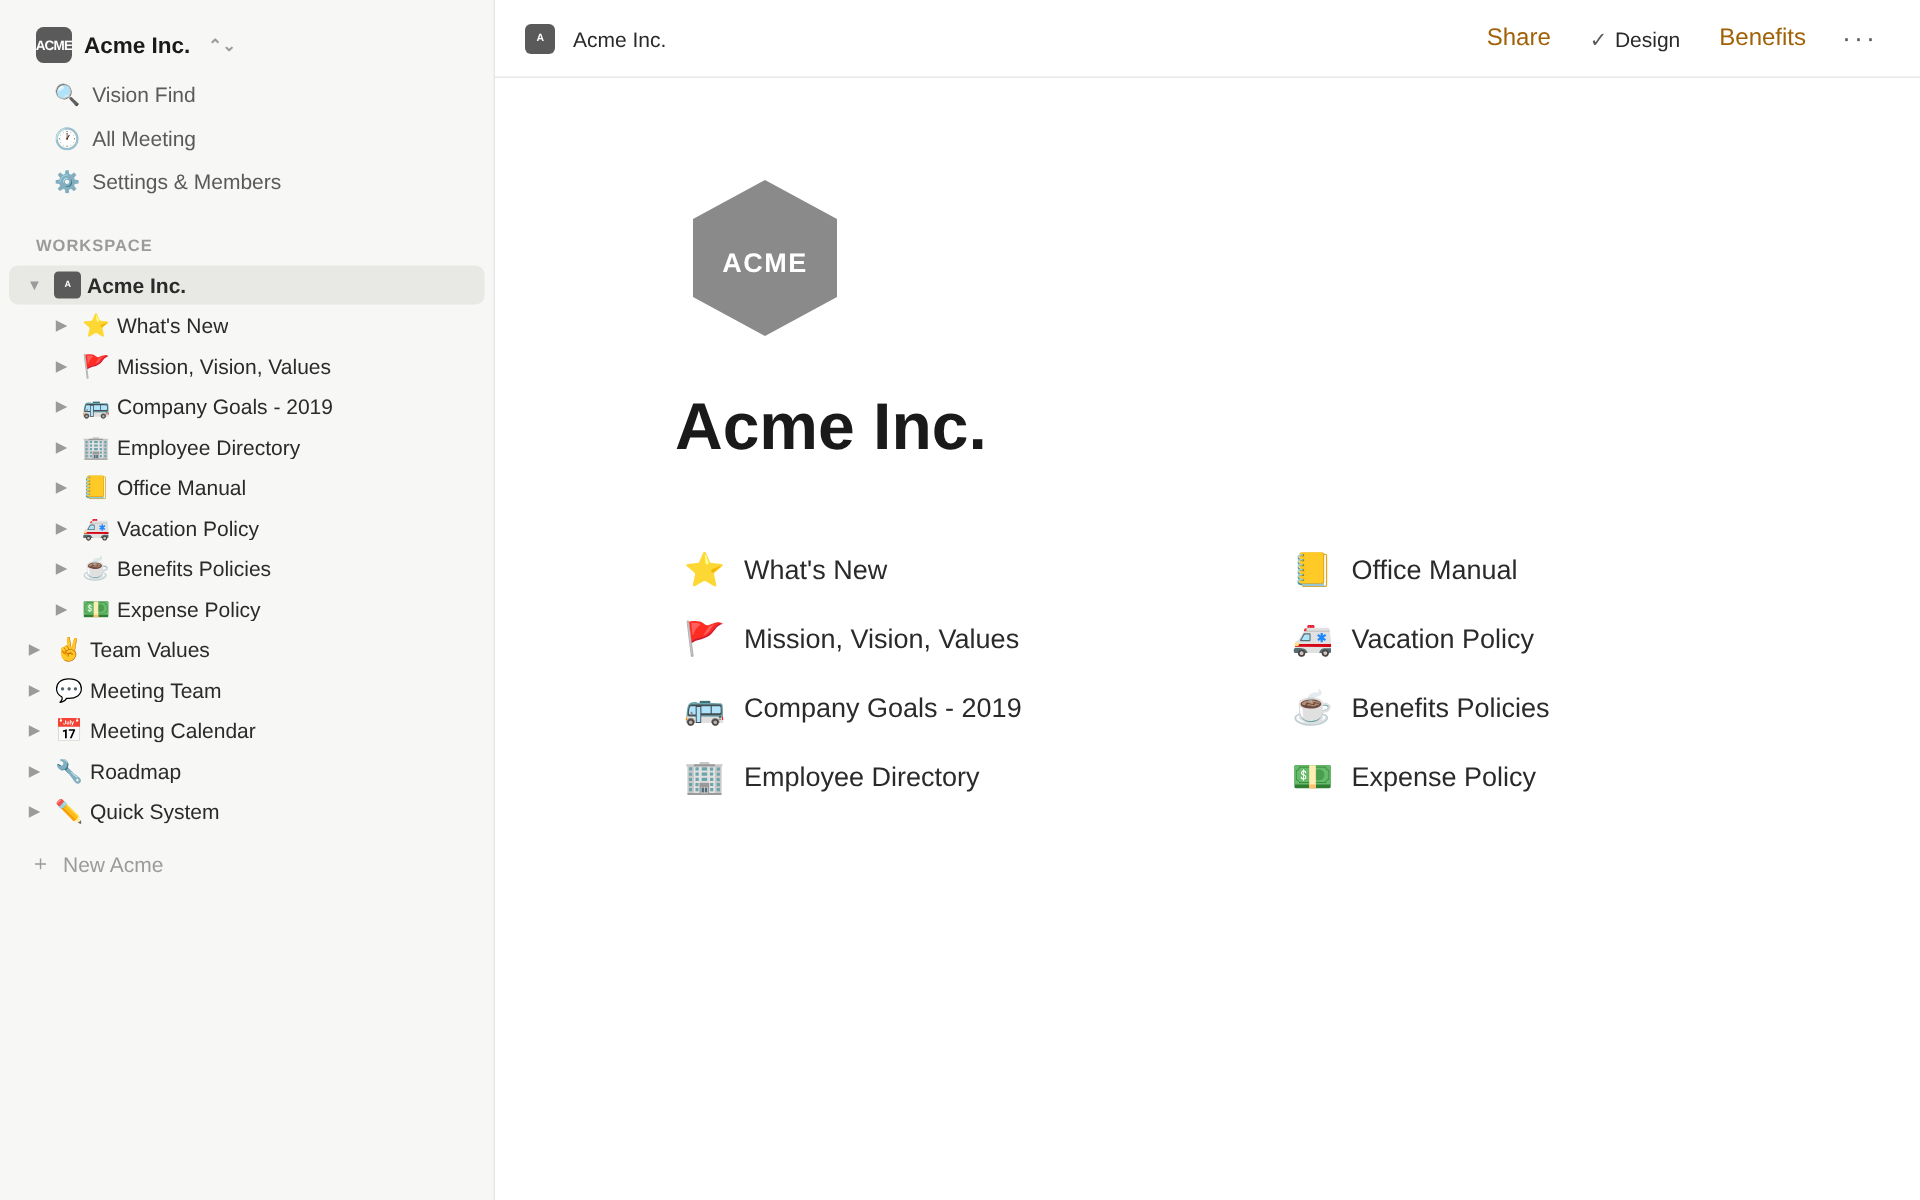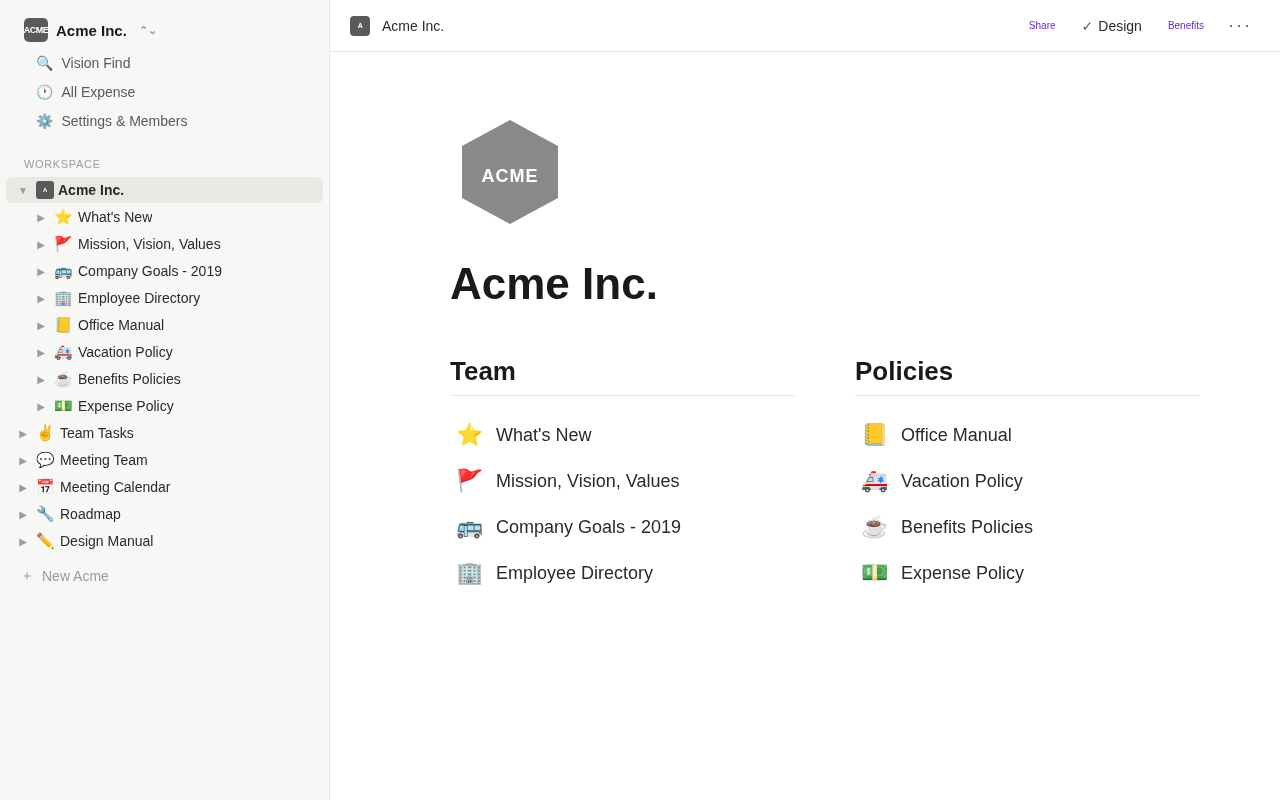--- a/index.html
+++ b/index.html
@@ -72,21 +72,21 @@
       margin: 1px 8px;
     }
 
     .sidebar-nav-icon {
       color: #9b9b9b;
       font-size: 14px;
     }
 
     .workspace-label {
       font-size: 11px;
-      font-weight: 400;
+      font-weight: 700;
       color: #9b9b9b;
       letter-spacing: 0.06em;
       padding: 14px 24px 4px 24px;
       text-transform: uppercase;
     }
 
     .tree-section {
       padding: 2px 0;
     }
 
@@ -195,22 +195,22 @@
 
     .topbar-btn {
       display: flex;
       align-items: center;
       gap: 5px;
       padding: 5px 10px;
       border-radius: 5px;
       border: none;
       background: transparent;
       cursor: pointer;
-      font-size: 10px;
-      color: #6d28d9;
+      font-size: 16px;
+      color: #a16207;
     }
 
     .topbar-updates-btn {
       display: flex;
       align-items: center;
       gap: 5px;
       padding: 5px 10px;
       border-radius: 5px;
       border: none;
       background: transparent;
@@ -312,21 +312,21 @@
       <span>Acme Inc.</span>
       <span class="chevron-updown">⌃⌄</span>
     </div>
 
     <div class="sidebar-nav-item">
       <span class="sidebar-nav-icon">🔍</span>
       <span>Vision Find</span>
     </div>
     <div class="sidebar-nav-item">
       <span class="sidebar-nav-icon">🕐</span>
-      <span>All Expense</span>
+      <span>All Meeting</span>
     </div>
     <div class="sidebar-nav-item">
       <span class="sidebar-nav-icon">⚙️</span>
       <span>Settings &amp; Members</span>
     </div>
   </div>
 
   <div class="workspace-label">WORKSPACE</div>
 
   <div class="tree-section">
@@ -376,41 +376,41 @@
       <div class="tree-item">
         <span class="tree-toggle">▶</span>
         <span class="tree-icon">💵</span>
         <span class="tree-label">Expense Policy</span>
       </div>
     </div>
 
     <div class="tree-item">
       <span class="tree-toggle">▶</span>
       <span class="tree-icon">✌️</span>
-      <span class="tree-label">Team Tasks</span>
+      <span class="tree-label">Team Values</span>
     </div>
     <div class="tree-item">
       <span class="tree-toggle">▶</span>
       <span class="tree-icon">💬</span>
       <span class="tree-label">Meeting Team</span>
     </div>
     <div class="tree-item">
       <span class="tree-toggle">▶</span>
       <span class="tree-icon">📅</span>
       <span class="tree-label">Meeting Calendar</span>
     </div>
     <div class="tree-item">
       <span class="tree-toggle">▶</span>
       <span class="tree-icon">🔧</span>
       <span class="tree-label">Roadmap</span>
     </div>
     <div class="tree-item">
       <span class="tree-toggle">▶</span>
       <span class="tree-icon">✏️</span>
-      <span class="tree-label">Design Manual</span>
+      <span class="tree-label">Quick System</span>
     </div>
   </div>
 
   <div class="sidebar-add-page">
     <span>＋</span>
     <span>New Acme</span>
   </div>
 </div>
 
 <div id="main">
@@ -442,41 +442,39 @@
         <polygon points="60,8 108,34 108,86 60,112 12,86 12,34" fill="#8a8a8a"></polygon>
         <text x="50%" y="54%" dominant-baseline="middle" text-anchor="middle" font-family="-apple-system, sans-serif" font-size="18" font-weight="900" fill="#ffffff" letter-spacing="1">ACME</text>
       </svg>
     </div>
 
     <h1 class="page-title">Acme Inc.</h1>
 
     <div class="content-columns">
 
       <div class="content-col">
-        <h2 class="col-heading">Team</h2>
         <a class="content-link-item" href="#">
           <span class="content-link-icon">⭐</span>
           <span class="content-link-label">What's New</span>
         </a>
         <a class="content-link-item" href="#">
           <span class="content-link-icon">🚩</span>
           <span class="content-link-label">Mission, Vision, Values</span>
         </a>
         <a class="content-link-item" href="#">
           <span class="content-link-icon">🚌</span>
           <span class="content-link-label">Company Goals - 2019</span>
         </a>
         <a class="content-link-item" href="#">
           <span class="content-link-icon">🏢</span>
           <span class="content-link-label">Employee Directory</span>
         </a>
       </div>
 
       <div class="content-col">
-        <h2 class="col-heading">Policies</h2>
         <a class="content-link-item" href="#">
           <span class="content-link-icon">📒</span>
           <span class="content-link-label">Office Manual</span>
         </a>
         <a class="content-link-item" href="#">
           <span class="content-link-icon">🚑</span>
           <span class="content-link-label">Vacation Policy</span>
         </a>
         <a class="content-link-item" href="#">
           <span class="content-link-icon">☕</span>

